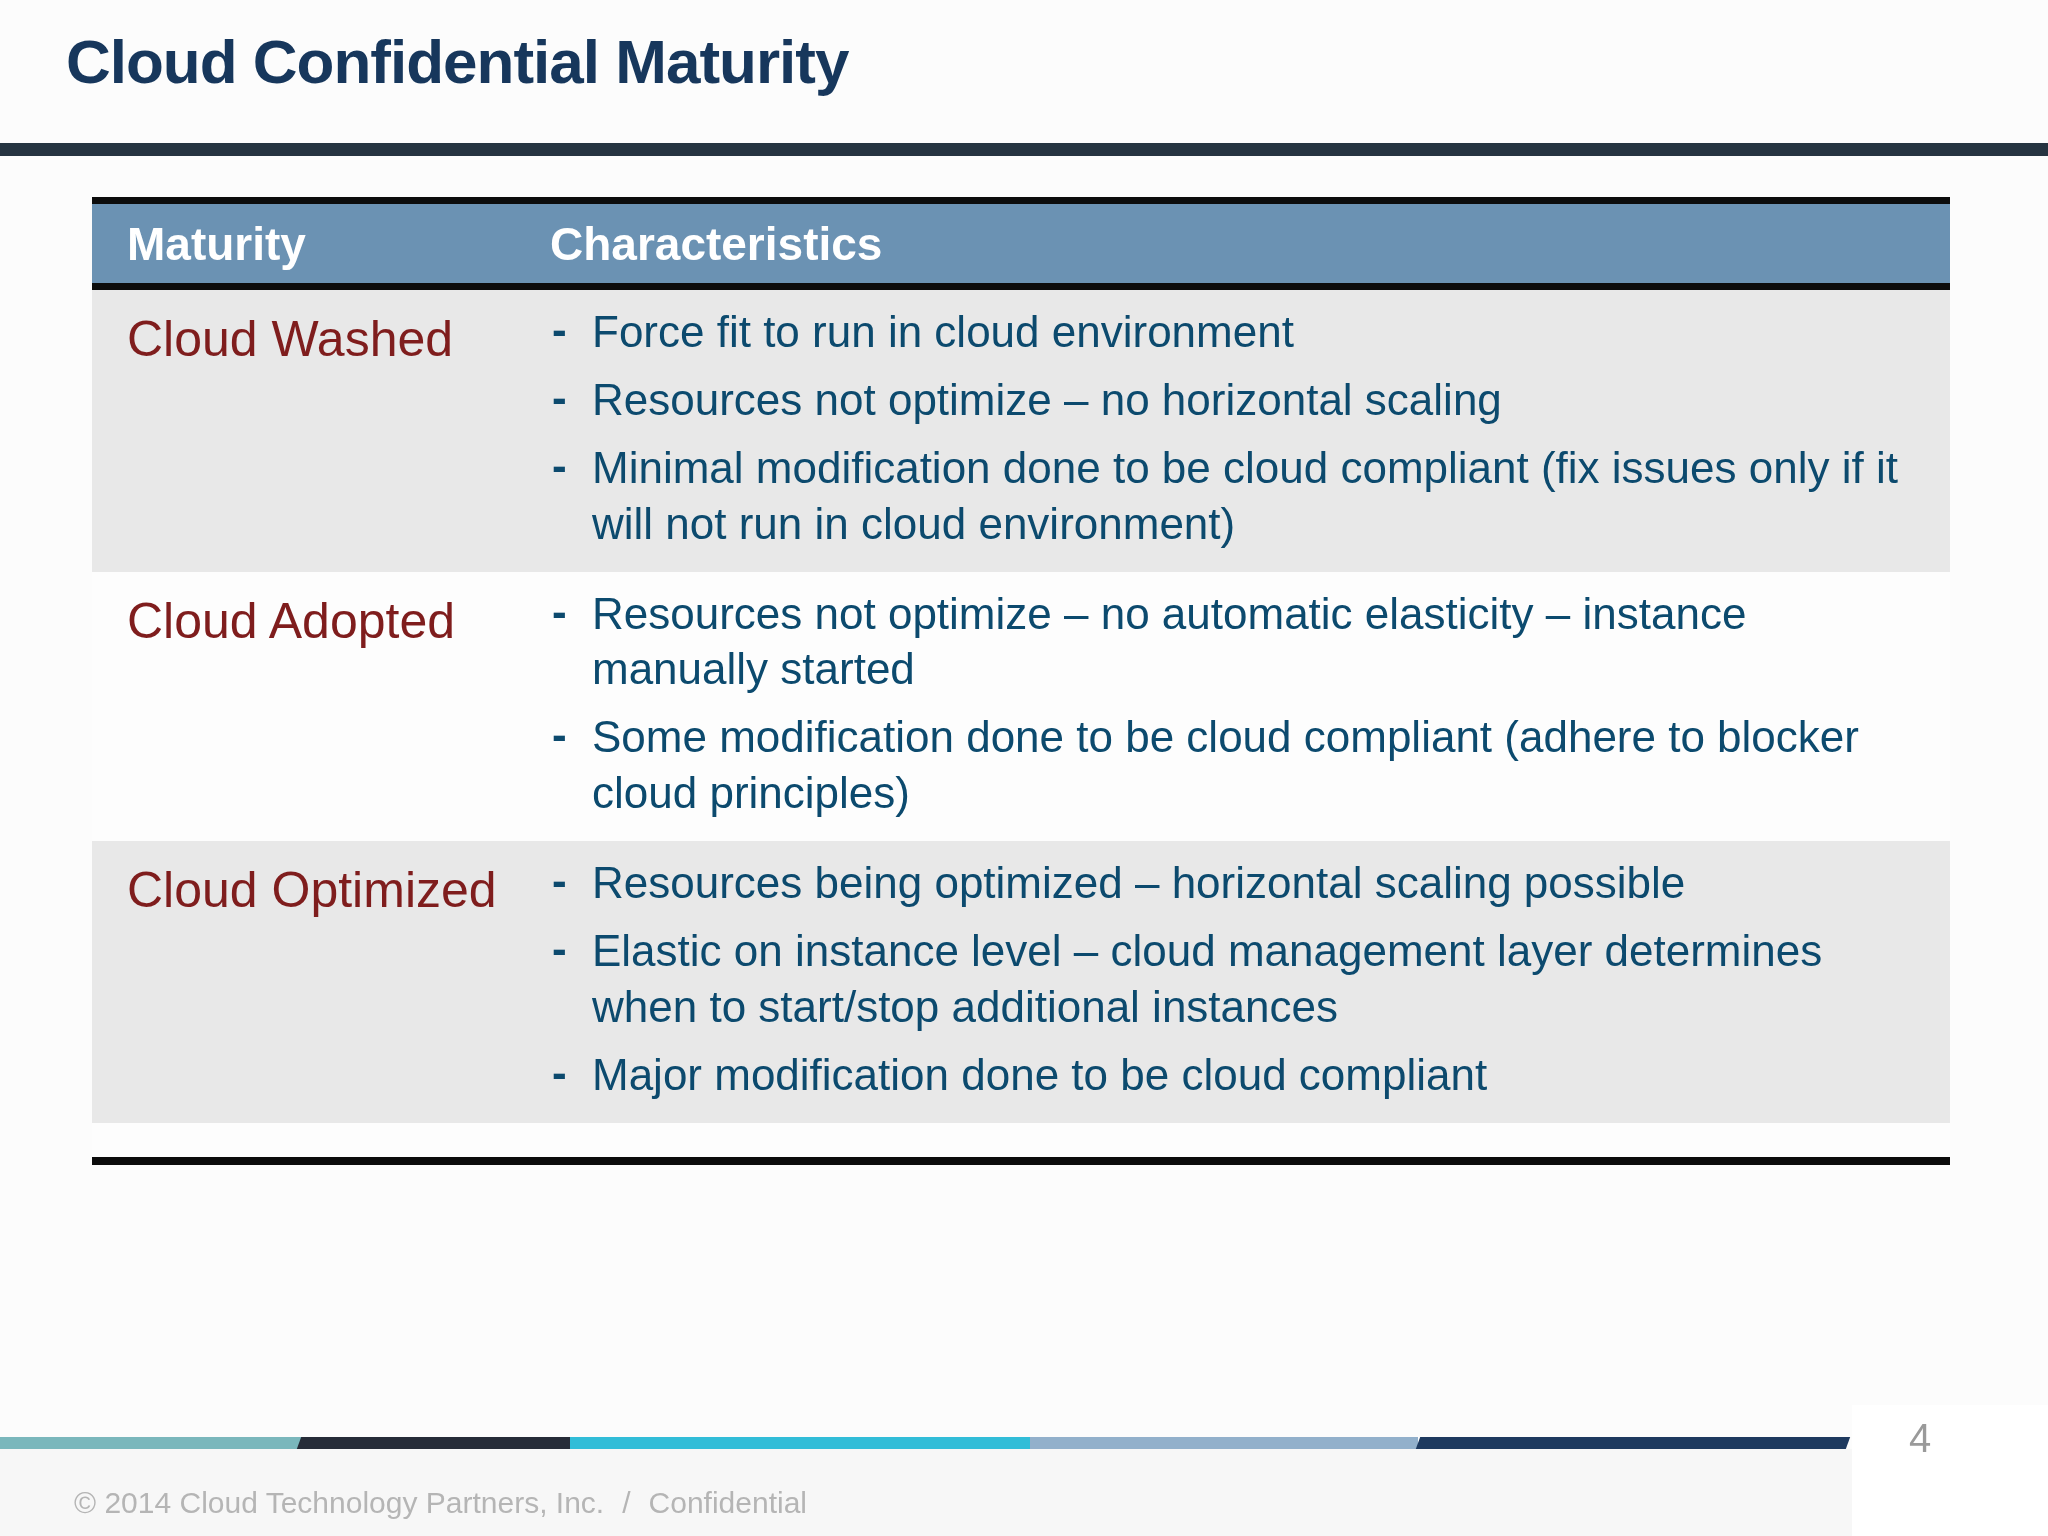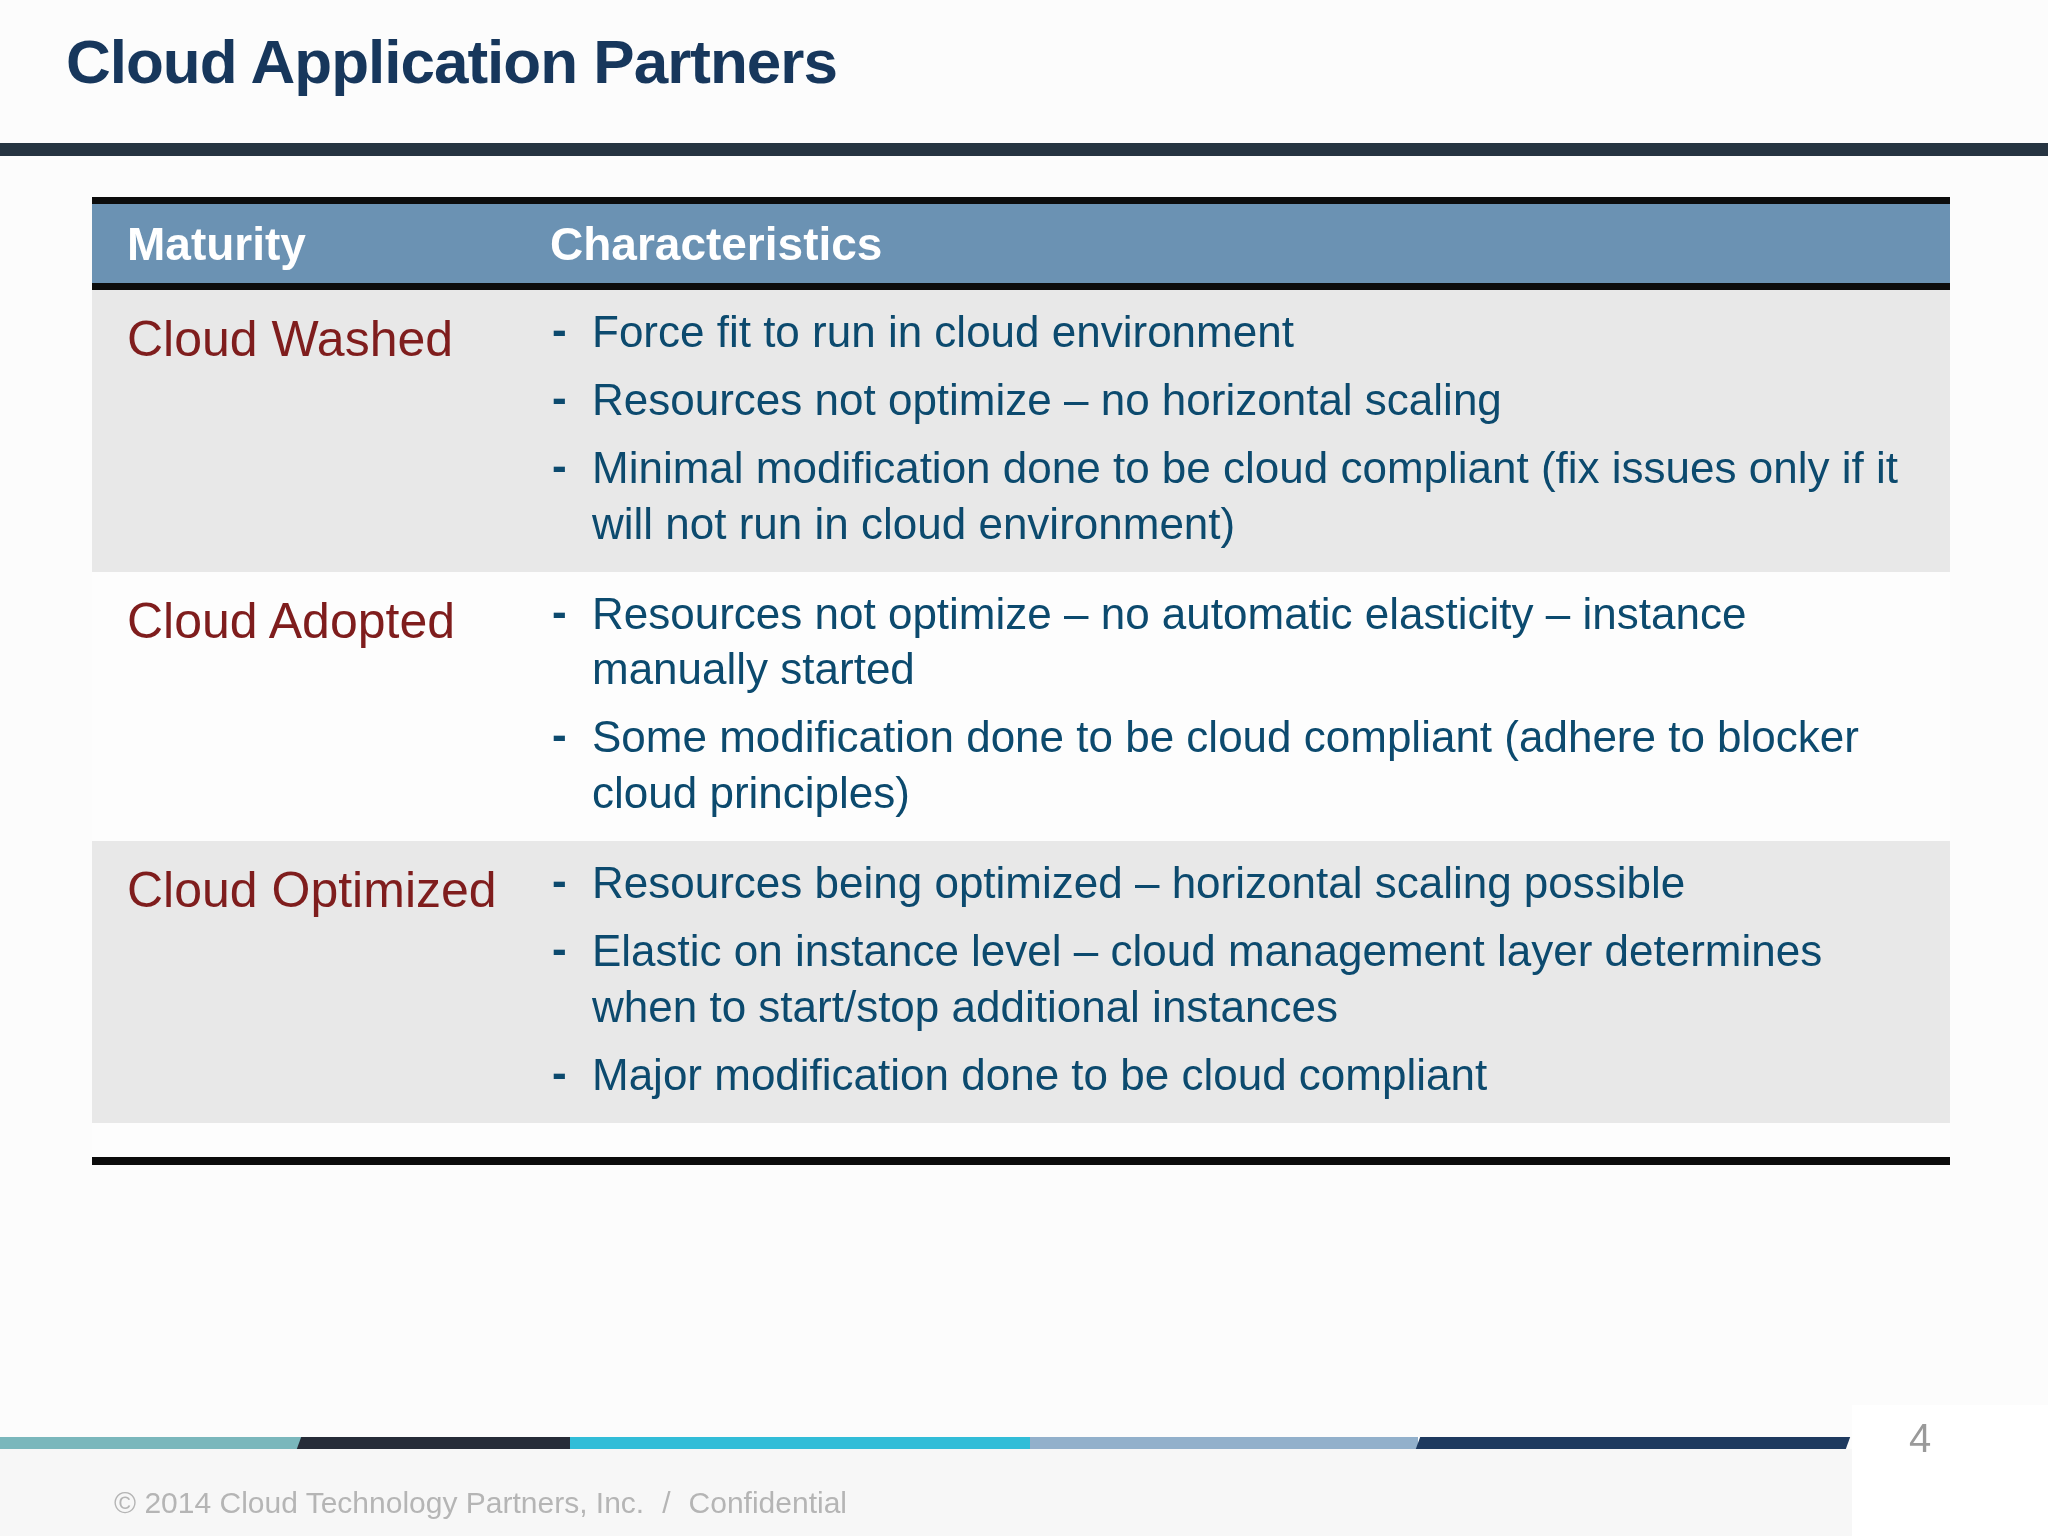--- a/index.html
+++ b/index.html
@@ -75,30 +75,29 @@
   .page-number{
     position:absolute;left:1896px;top:1416px;width:48px;
     text-align:center;
     font-size:40px;color:var(--c-page_number,#9a9a9a);
     font-family:"Liberation Sans", sans-serif;
   }
   .footer-text{
     position:absolute;left:74px;top:1486px;
     font-size:30px;color:var(--c-footer_text,#b5b5b5);
     white-space:nowrap;
-    margin-left:40px;
   }
   .footer-text .sep{margin:0 18px;}
 </style>
 </head>
 <body>
 
 <div class="slide">
 
-  <div class="slide-title">Cloud Application Partners</div>
+  <div class="slide-title">Cloud Confidential Maturity</div>
   <div class="title-rule"></div>
 
   <div class="maturity-table">
     <div class="t-header">
       <div class="cell cell-maturity">Maturity</div>
       <div class="cell cell-chars">Characteristics</div>
     </div>
     <div id="table-body">
     <div class="t-row">
       <div class="cell-maturity maturity-label">Cloud Washed</div>

